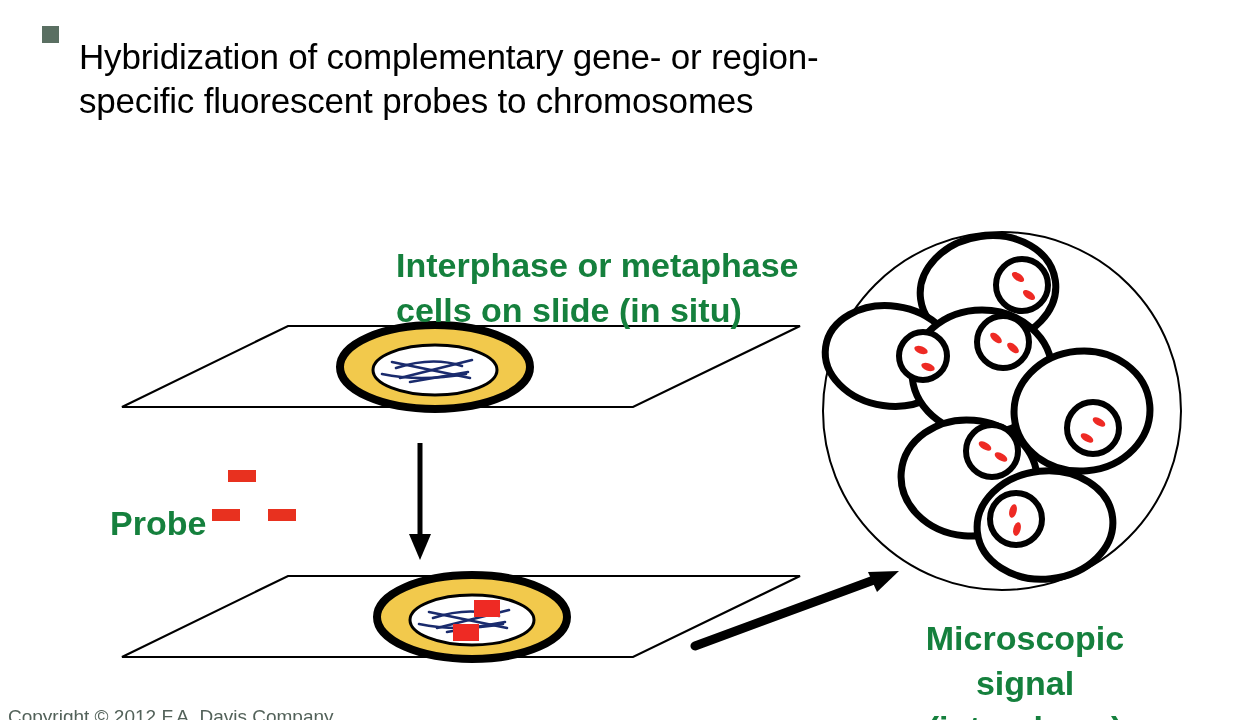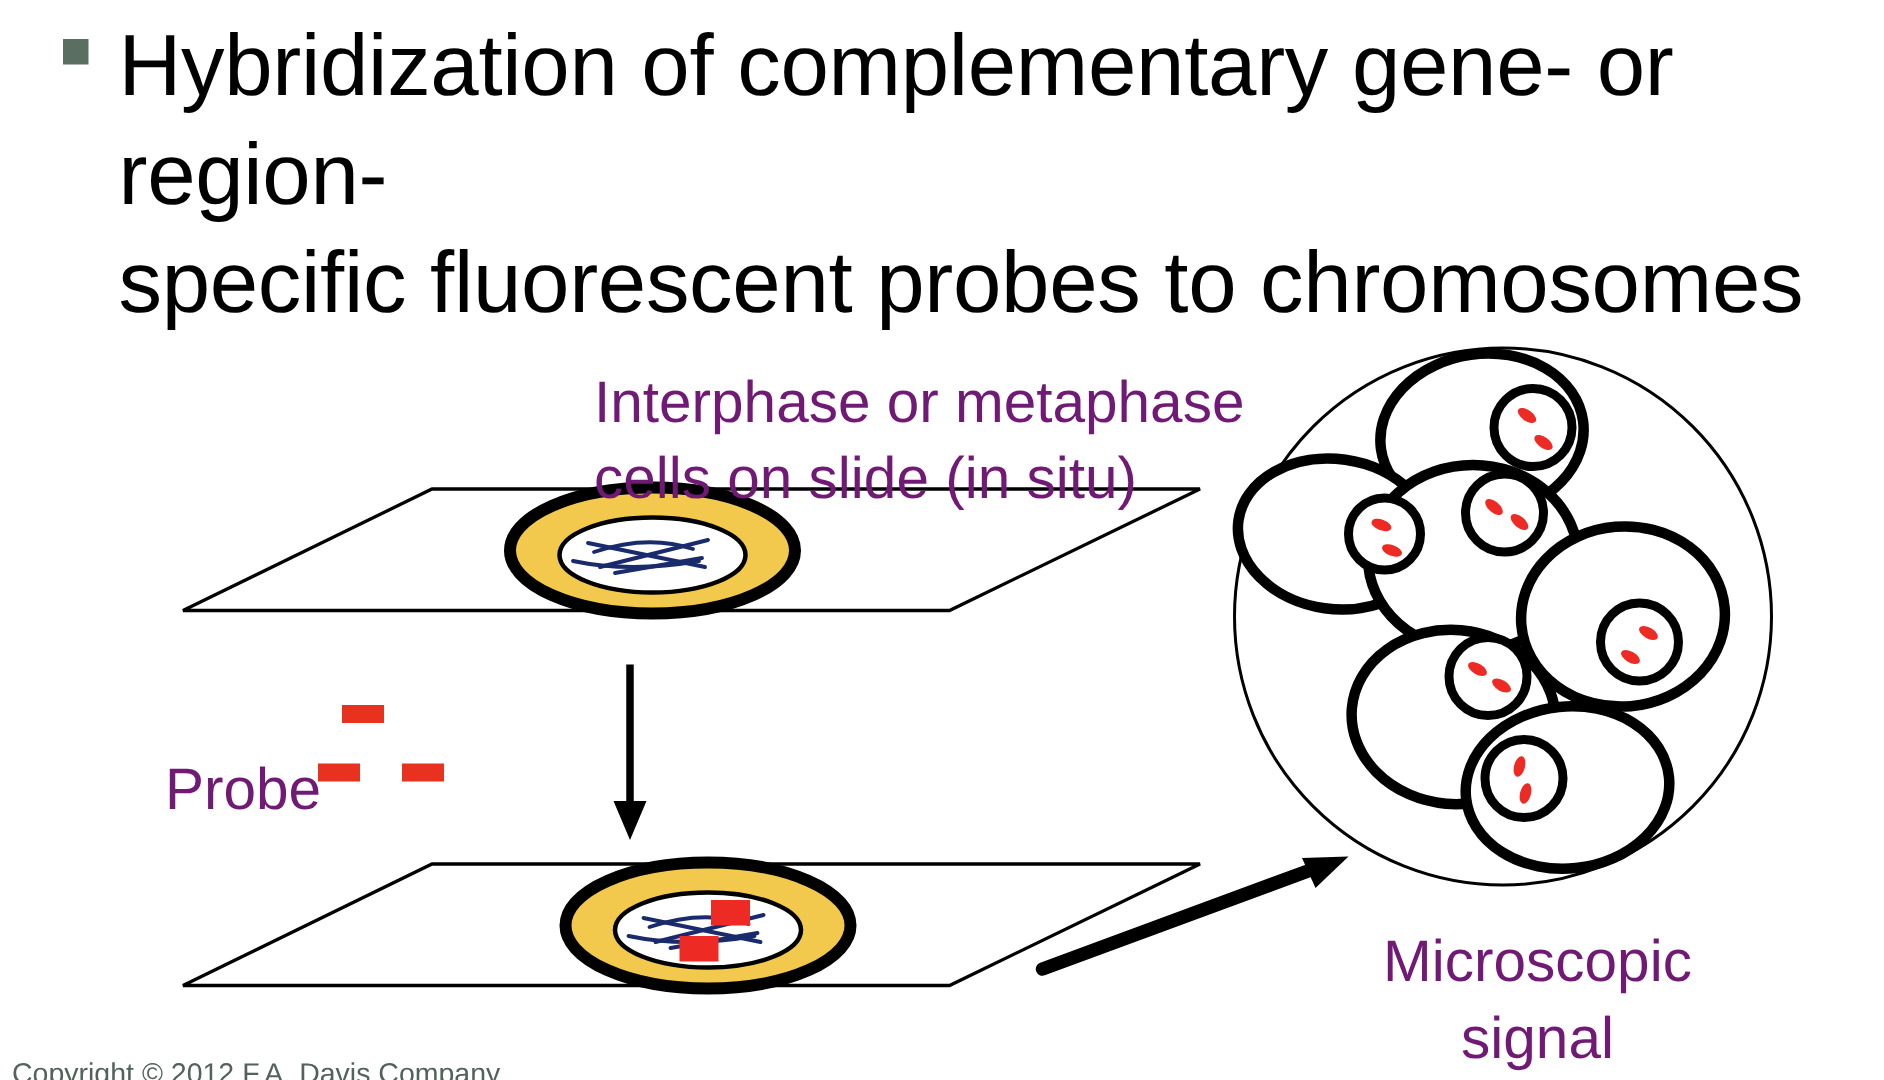--- a/index.html
+++ b/index.html
@@ -31,49 +31,51 @@
   }
   #title-bullet {
     width: 17px;
     height: 17px;
     background: #5a6f62;
     margin-top: 18px;
     margin-right: 20px;
     flex: 0 0 auto;
   }
   #title-text {
-    font-size: 58px;
+    font-size: 35px;
     line-height: 1.25;
     font-weight: normal;
     color: #000000;
     letter-spacing: -0.2px;
     white-space: pre-line;
+    margin-top: 27px;
   }
 
   
   #figure {
     position: absolute;
     left: 0;
     top: 0;
     width: 1256px;
     height: 720px;
   }
   #figure-svg {
     position: absolute;
     left: 0;
     top: 0;
   }
 
   
   .fig-label {
     position: absolute;
-    font-size: 39px;
+    font-size: 34px;
     line-height: 1.32;
-    color: #701a75;
+    color: #15803d;
     white-space: pre-line;
+    font-weight: bold;
   }
   #label-cells-on-slide {
     left: 396px;
     top: 243px;
     text-align: left;
   }
   #label-probe {
     left: 110px;
     top: 501px;
   }

